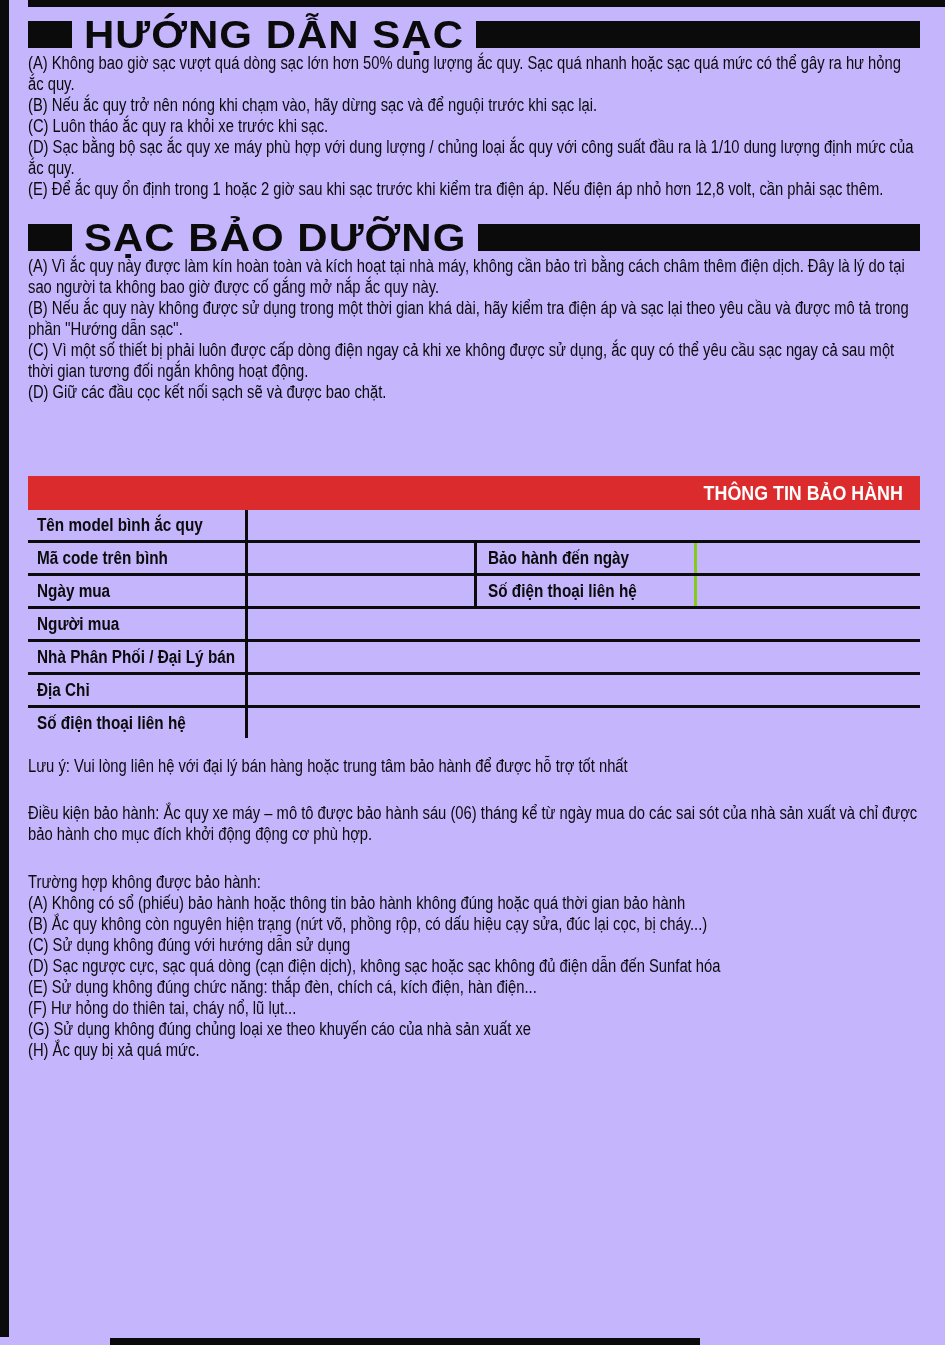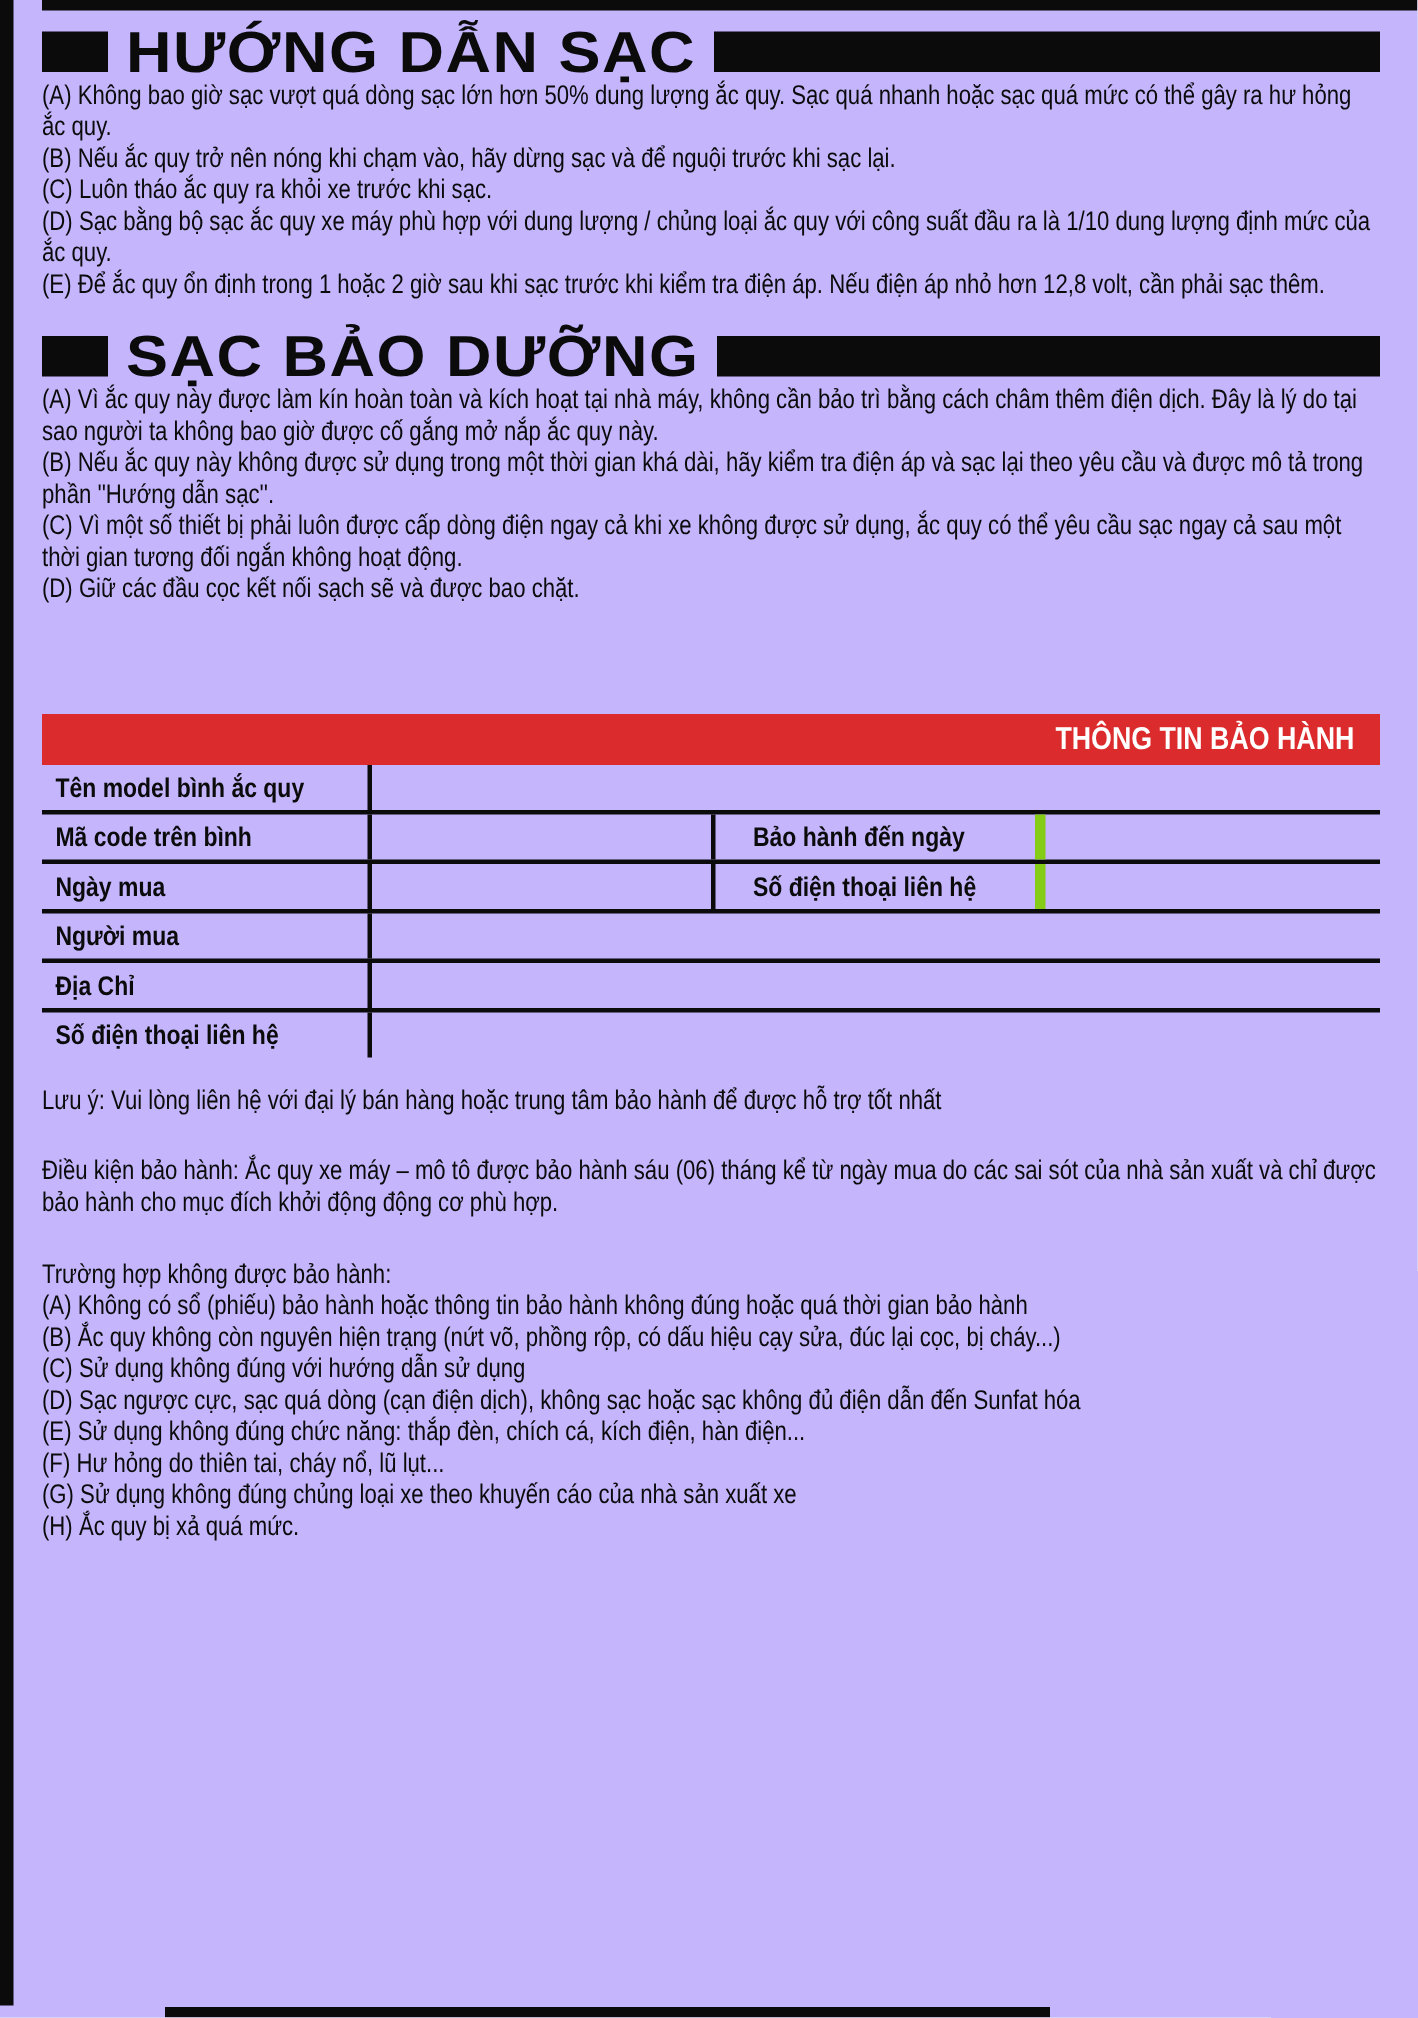--- a/index.html
+++ b/index.html
@@ -63,22 +63,22 @@
     width:220px; flex:0 0 auto; border-right:3px solid #0b0b0b;
     display:flex; align-items:center; padding-left:9px;
   }
   .wlabel .tlabel {
     font-weight:bold; font-size:18px; white-space:nowrap;
     display:inline-block; transform:scaleX(0.85); transform-origin:0 50%;
   }
   .wval { flex:1 1 auto; }
   .wval2 { width:229px; flex:0 0 auto; border-right:3px solid #0b0b0b; }
   .wlabel2 {
-    width:220px; flex:0 0 auto; border-right:7px solid #84cc16;
-    display:flex; align-items:center; padding-left:25px;
+    width:220px; flex:0 0 auto; border-right:3px solid #84cc16;
+    display:flex; align-items:center; padding-left:11px;
   }
   .wlabel2 .tlabel {
     font-weight:bold; font-size:18px; white-space:nowrap;
     display:inline-block; transform:scaleX(0.85); transform-origin:0 50%;
   }
 </style>
 </head>
 <body>
 
 <div class="page">
@@ -148,20 +148,26 @@
         <div class="wcell wval"></div>
       </div>
 
       <div class="wrow">
         <div class="wcell wlabel">
           <span class="tlabel">Người mua</span>
         </div>
         <div class="wcell wval"></div>
       </div>
 
+      <div class="wrow">
+        <div class="wcell wlabel">
+          <span class="tlabel">Nhà Phân Phối / Đại Lý bán</span>
+        </div>
+        <div class="wcell wval"></div>
+      </div>
 
       <div class="wrow">
         <div class="wcell wlabel">
           <span class="tlabel">Địa Chỉ</span>
         </div>
         <div class="wcell wval"></div>
       </div>
 
       <div class="wrow last">
         <div class="wcell wlabel">

